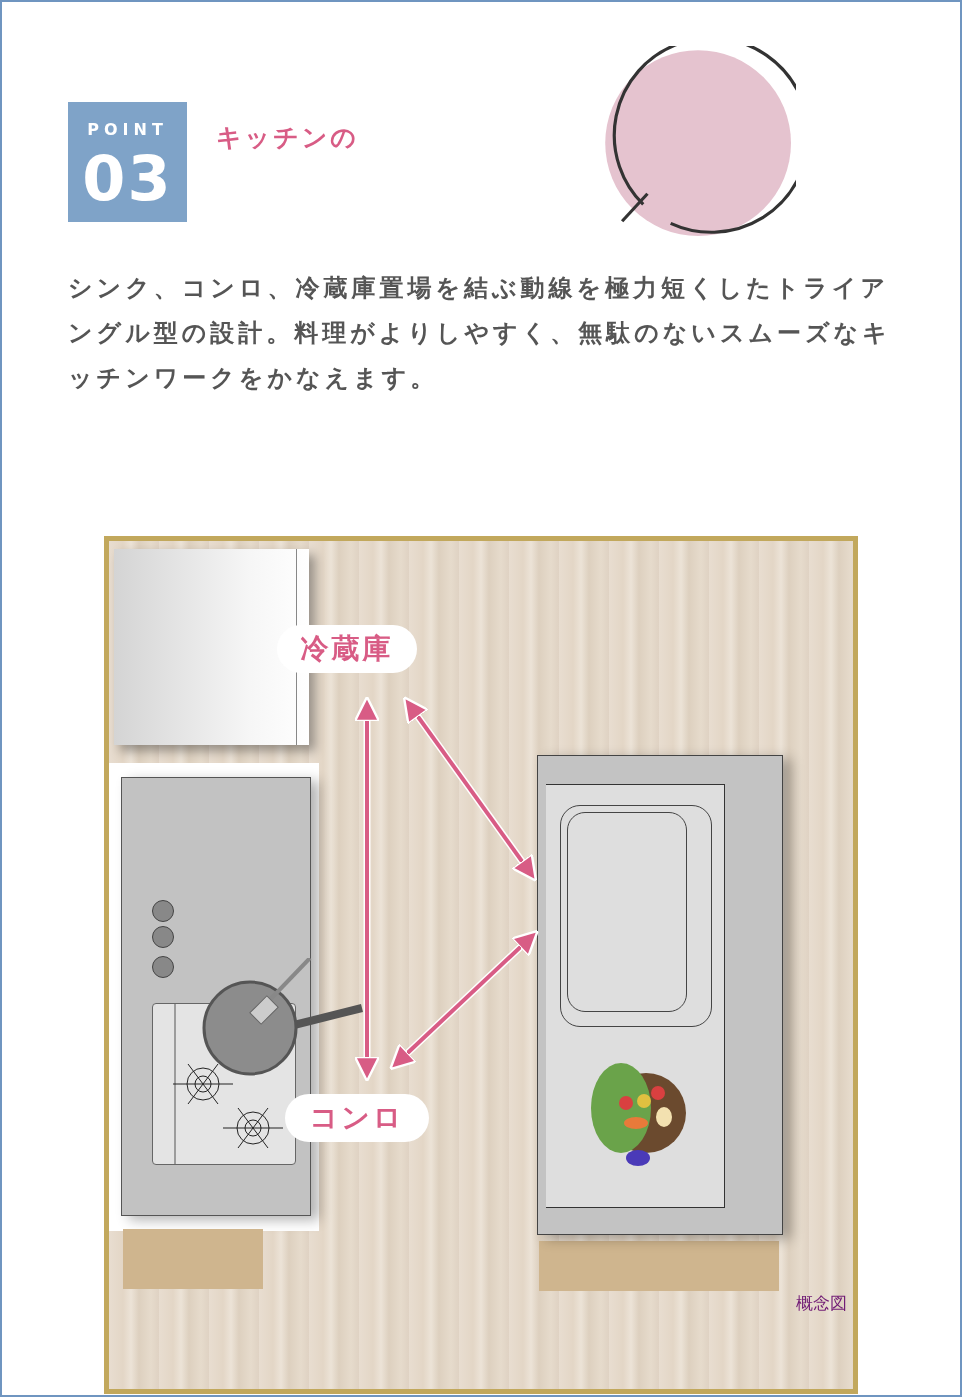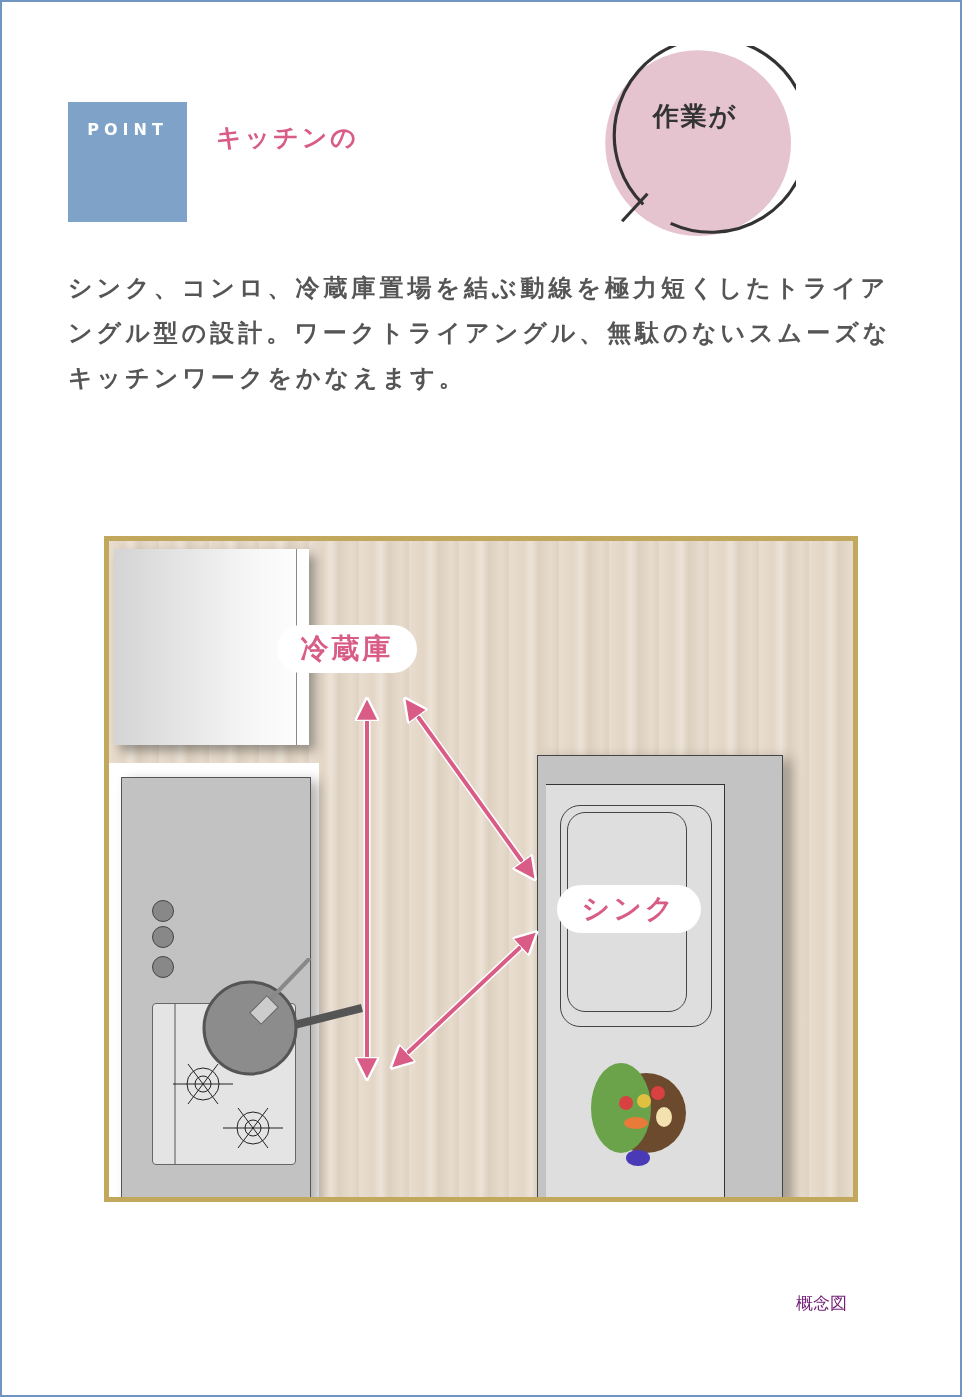--- a/index.html
+++ b/index.html
@@ -6,21 +6,21 @@
   body{width:962px;height:1397px;position:relative;background:#fff;font-family:"DejaVu Sans","Liberation Sans",sans-serif;overflow:hidden;}
   .frame{position:absolute;left:0;top:0;width:958px;height:1393px;border:2px solid #6f95c0;}
   .point-box{position:absolute;left:68px;top:102px;width:119px;height:120px;background:#7fa3c8;color:#fff;text-align:center;}
   .point-label{position:absolute;left:0;right:0;top:18px;font-size:16px;font-weight:bold;letter-spacing:5px;}
   .point-num{position:absolute;left:0;right:0;top:42px;font-size:62px;font-weight:bold;letter-spacing:2px;line-height:70px;}
   .title{position:absolute;left:216px;top:112px;color:#d85c85;font-size:25px;font-weight:bold;line-height:52px;letter-spacing:3px;}
   .title span{display:block;}
   .badge{position:absolute;left:598px;top:50px;width:180px;height:180px;}
   .badge-text{position:absolute;left:600px;top:98px;width:190px;text-align:center;color:#333;font-size:26px;font-weight:bold;line-height:37px;letter-spacing:2px;}
   .desc{position:absolute;left:68px;top:266px;width:840px;color:#555;font-size:24px;font-weight:bold;line-height:45px;letter-spacing:4px;}
-  .plan{position:absolute;left:104px;top:536px;width:754px;height:666px;box-sizing:border-box;border:5px solid #c2a85c;overflow:hidden;
+  .plan{position:absolute;left:104px;top:536px;width:754px;height:858px;box-sizing:border-box;border:5px solid #c2a85c;overflow:hidden;
     background:repeating-linear-gradient(90deg,#e8ddd0 0px,#e3d6c6 14px,#ece3d7 22px,#ddd0bf 30px,#e6dbcc 42px,#dfd2c3 50px);}
   .fridge{position:absolute;left:5px;top:8px;width:195px;height:196px;background:linear-gradient(90deg,#d4d4d4,#f6f6f6 70%,#fff);box-shadow:6px 6px 10px rgba(0,0,0,.35);}
   .fridge-line{position:absolute;left:182px;top:0;width:1px;height:100%;background:#888;}
   .counter-left{position:absolute;left:0;top:222px;width:210px;height:468px;background:#fff;}
   .stove{position:absolute;left:12px;top:14px;width:188px;height:437px;background:#c2c2c2;border:1px solid #555;box-shadow:8px 4px 12px rgba(0,0,0,.3);}
   .knob{position:absolute;left:30px;width:20px;height:20px;border-radius:50%;background:#888;border:1px solid #444;}
   .hob{position:absolute;left:30px;top:225px;width:142px;height:160px;background:#e4e4e4;border:1px solid #666;border-radius:4px;}
   .floor-bottom-left{position:absolute;left:14px;top:688px;width:140px;height:60px;background:#cfb58e;}
   .floor-bottom-right{position:absolute;left:430px;top:700px;width:240px;height:50px;background:#cfb58e;}
   .sink-unit{position:absolute;left:428px;top:214px;width:244px;height:478px;background:#c3c3c3;border:1px solid #444;box-shadow:8px 4px 12px rgba(0,0,0,.3);}
@@ -31,36 +31,36 @@
   .arrows{position:absolute;left:0;top:0;}
   .caption{position:absolute;left:796px;top:1292px;font-size:17px;color:#701a75;}
 </style>
 </head>
 <body>
 
 <div class="frame"></div>
 
 <div class="point-box">
   <div class="point-label">POINT</div>
+  <div class="point-num">03</div>
 </div>
 
 <div class="title">
   <span>キッチンの</span>
 </div>
 
 <svg class="badge" viewBox="0 0 180 180" style="left:596px;top:46px;width:200px;height:190px;">
   <circle cx="92" cy="92" r="88" fill="#e5c3cf"></circle>
   <path d="M40 150 A92 92 0 1 1 66 168" fill="none" stroke="#333" stroke-width="3"></path>
   <line x1="44" y1="140" x2="20" y2="166" stroke="#333" stroke-width="3"></line>
 </svg>
 <div class="badge-text">
-  <div>作業が</div>
 </div>
 
-<div class="desc">シンク、コンロ、冷蔵庫置場を結ぶ動線を極力短くしたトライアングル型の設計。ワークトライアングル、無駄のないスムーズなキッチンワークをかなえます。</div>
+<div class="desc">シンク、コンロ、冷蔵庫置場を結ぶ動線を極力短くしたトライアングル型の設計。料理がよりしやすく、無駄のないスムーズなキッチンワークをかなえます。</div>
 
 <div class="plan">
   <div class="fridge">
       <div class="fridge-line"></div>
     </div>
 
   <div class="counter-left">
     <div class="stove">
       <div class="knob" style="top:122px"></div>
       <div class="knob" style="top:148px"></div>
@@ -121,16 +121,16 @@
       <line x1="420" y1="398" x2="290" y2="520"></line>
     </g>
     <g stroke="#d85c85" stroke-width="4" fill="none" marker-start="url(#ah)" marker-end="url(#ah)">
       <line x1="258" y1="168" x2="258" y2="528"></line>
       <line x1="302" y1="166" x2="420" y2="330"></line>
       <line x1="420" y1="398" x2="290" y2="520"></line>
     </g>
   </svg>
 
   <div class="label" style="left:168px;top:84px;width:140px;">冷蔵庫</div>
-  <div class="label" style="left:448px;top:344px;width:144px;">シンク</div>
+  <div class="label" style="left:176px;top:553px;width:144px;">コンロ</div>
 </div>
 
 <div class="caption">概念図</div>
 
 </body></html>

